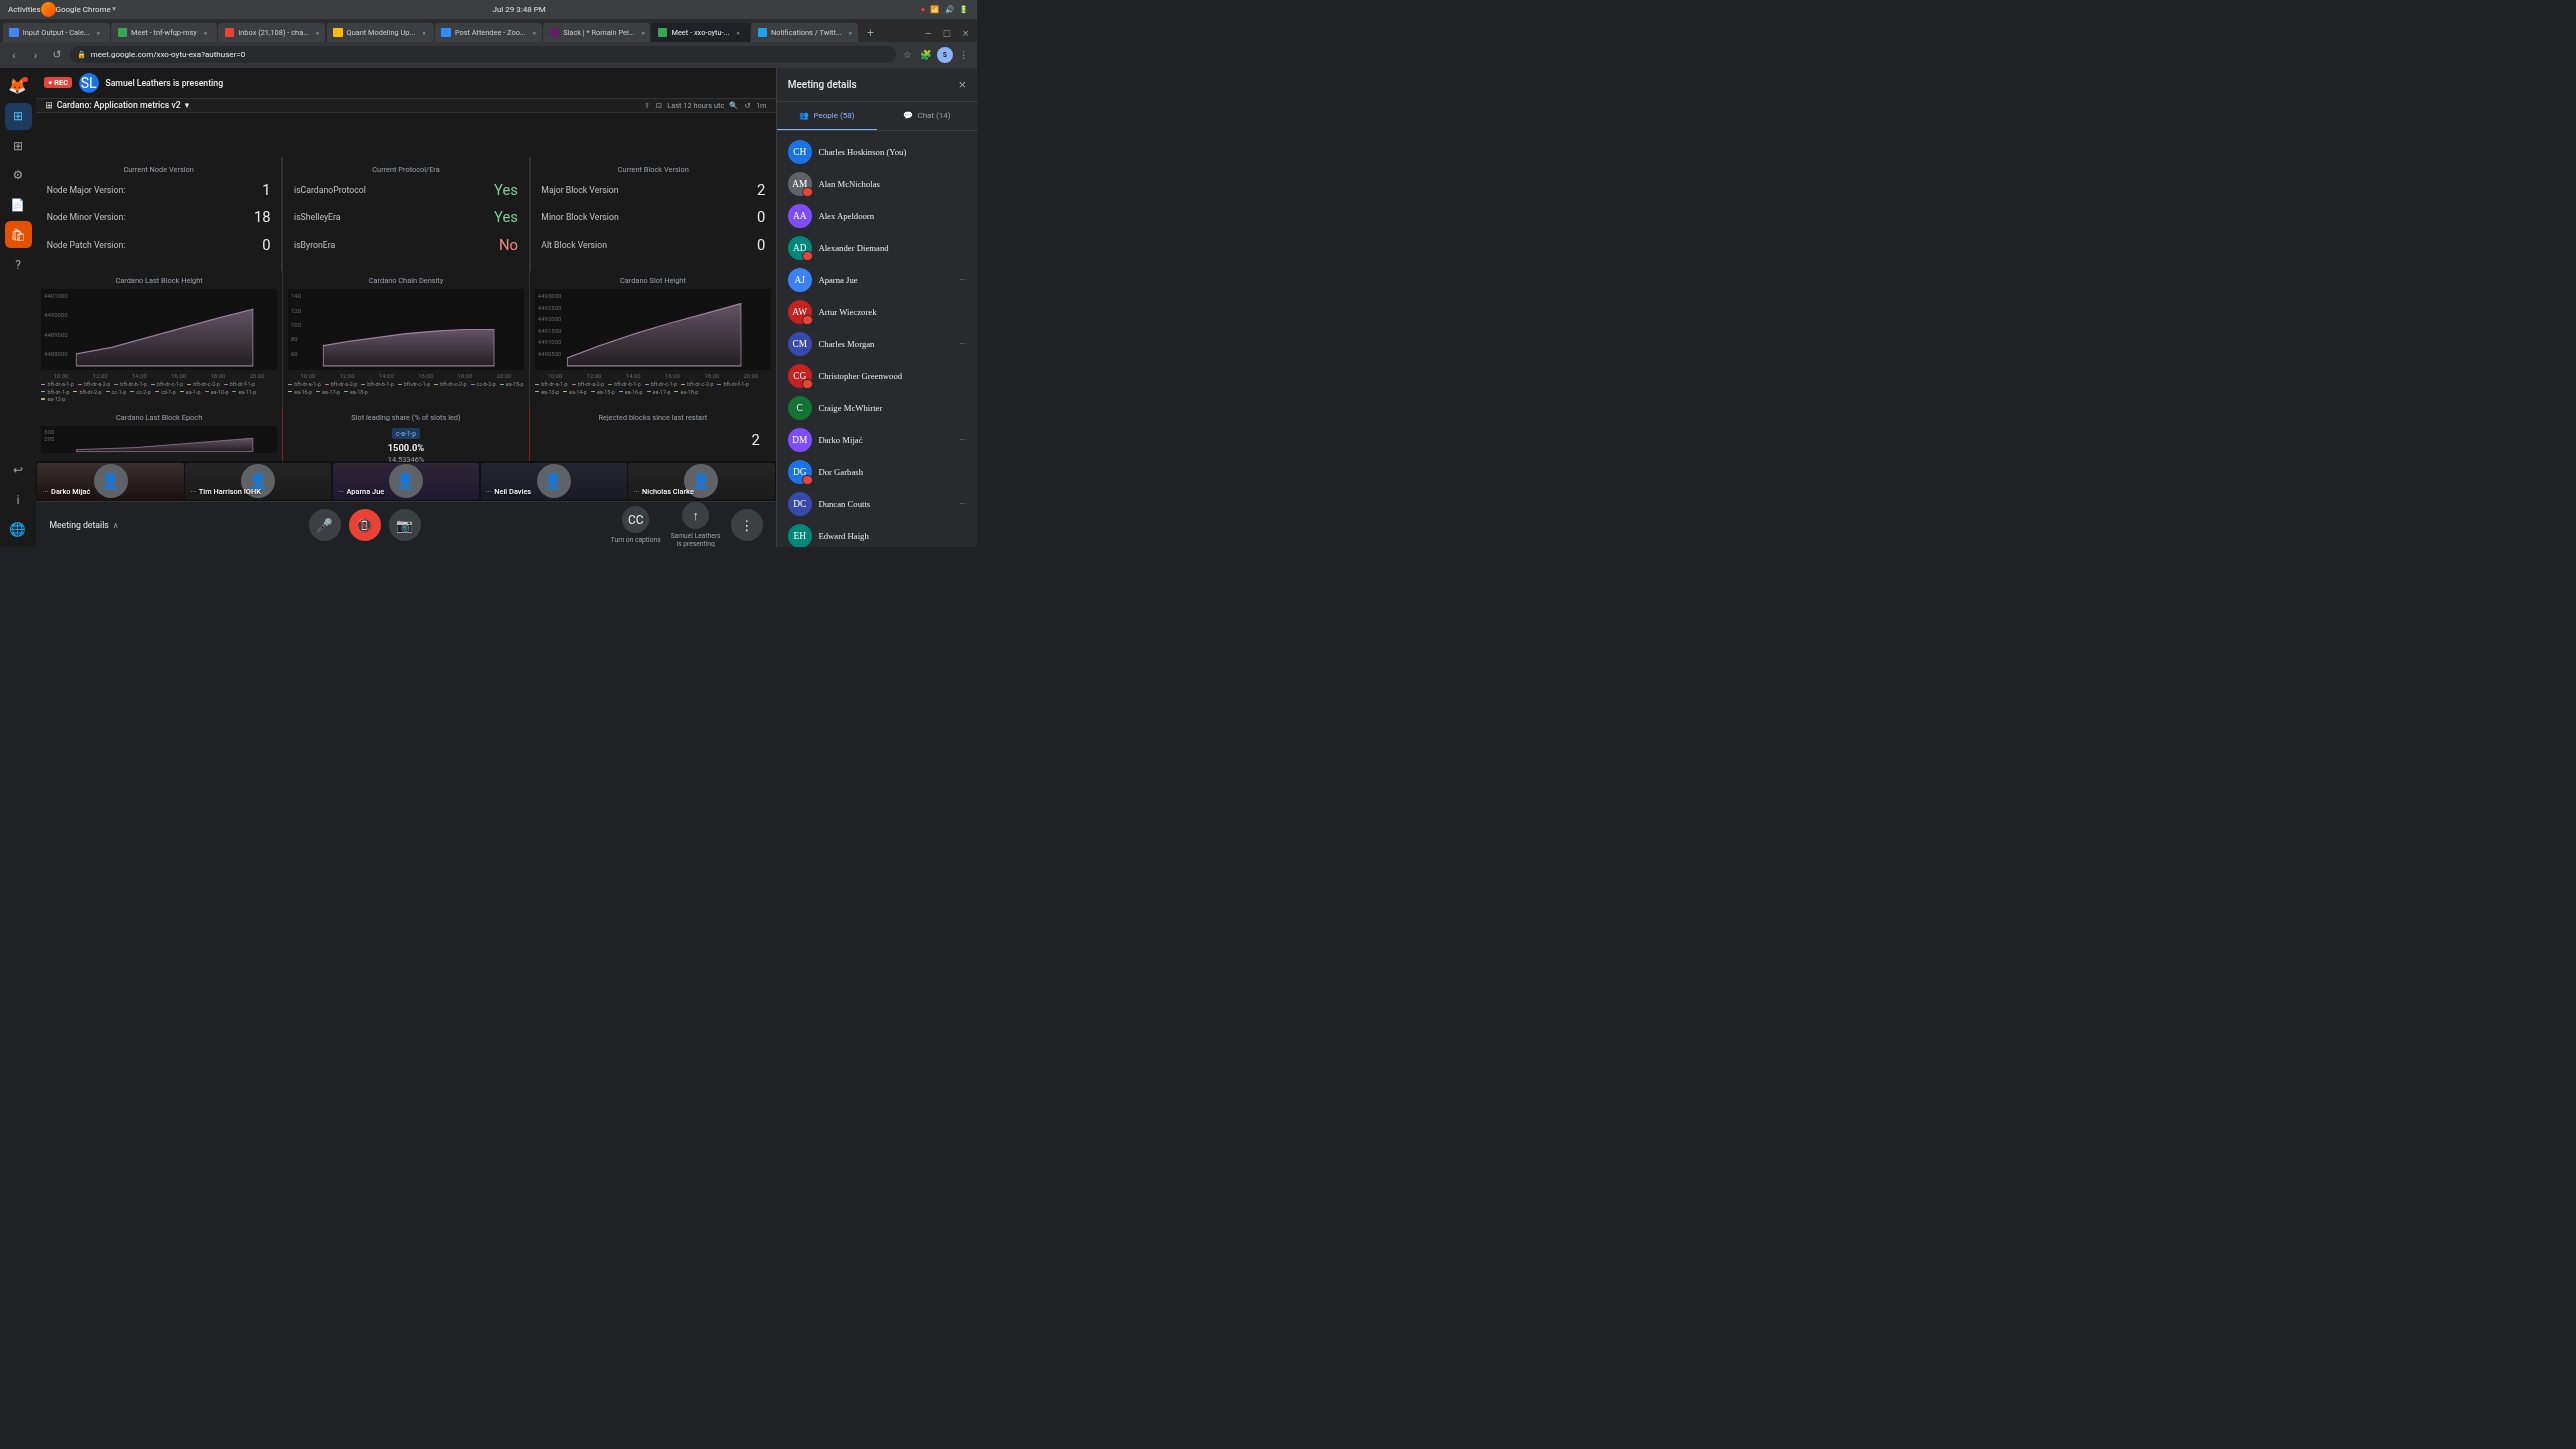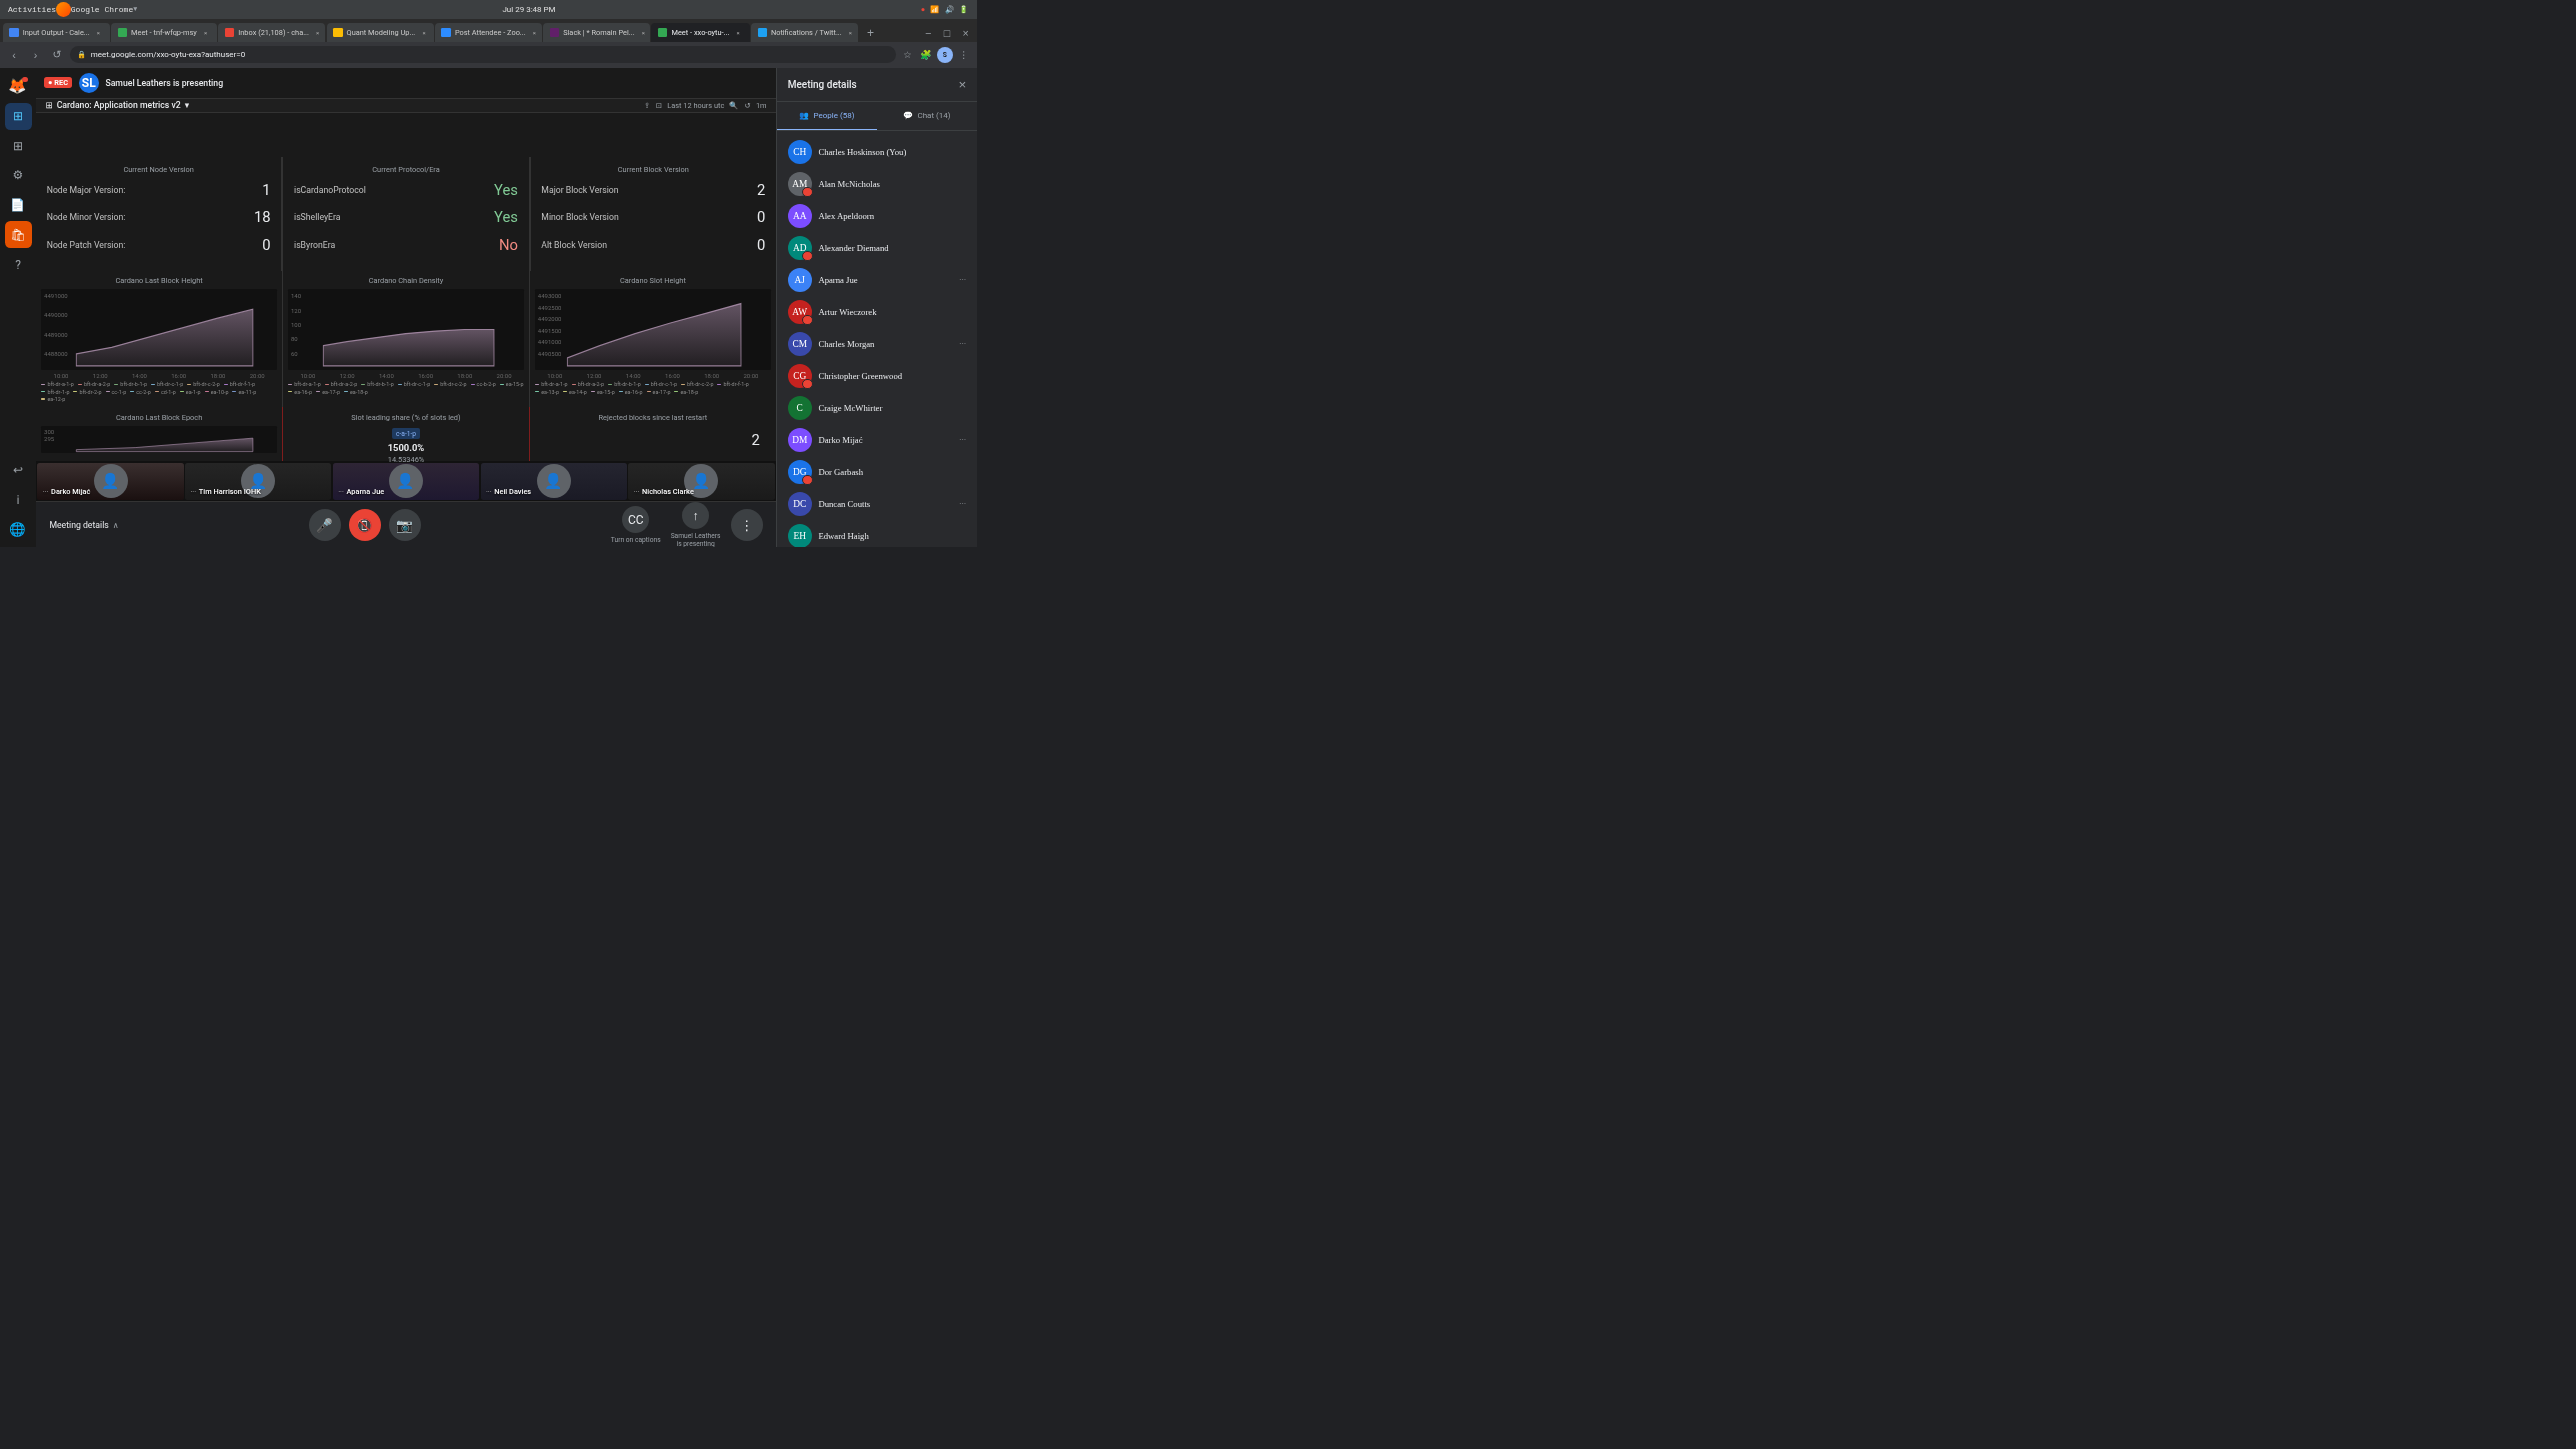--- a/index.html
+++ b/index.html
@@ -16,21 +16,21 @@
     #os-bar {
       height: 19px;
       background: #3c3f41;
       display: flex;
       align-items: center;
       justify-content: space-between;
       padding: 0 8px;
       color: #e0e0e0;
       font-size: 8px;
     }
-    #os-bar-left { display: flex; align-items: center; gap: 0; font-family: Liberation Mono, monospace; }
+    #os-bar-left { display: flex; align-items: center; gap: 0; }
     #os-bar-center { font-size: 8px; }
     #os-bar-right { display: flex; align-items: center; gap: 5.4px; font-size: 7.4px; }
 
     
     #browser {
       height: 529px;
       display: flex;
       flex-direction: column;
       background: #35363a;
     }
@@ -666,21 +666,21 @@
       <div id="sidebar-spacer"></div>
       <div class="sidebar-icon">↩</div>
       <div class="sidebar-icon">ℹ</div>
       <div class="sidebar-icon" style="font-size:13.4px;">🌐</div>
     </div>
 
     <div id="content-area">
 
       <div id="meet-header">
         <span class="rec-badge">● REC</span>
-        <div class="presenter-avatar" style="background:#1a73e8;display:flex;align-items:center;justify-content:center;color:white;font-size:12px;font-weight:bold;">SL</div>
+        <div class="presenter-avatar" style="background:#1a73e8;display:flex;align-items:center;justify-content:center;color:white;font-size:14px;font-weight:normal;">SL</div>
         <span id="presenting-label">Samuel Leathers is presenting</span>
       </div>
 
       <div id="dashboard">
 
         <div id="dashboard-header">
           <div id="dashboard-title">
             <span>⊞</span>
             <span>Cardano: Application metrics v2</span>
             <span>▾</span>

